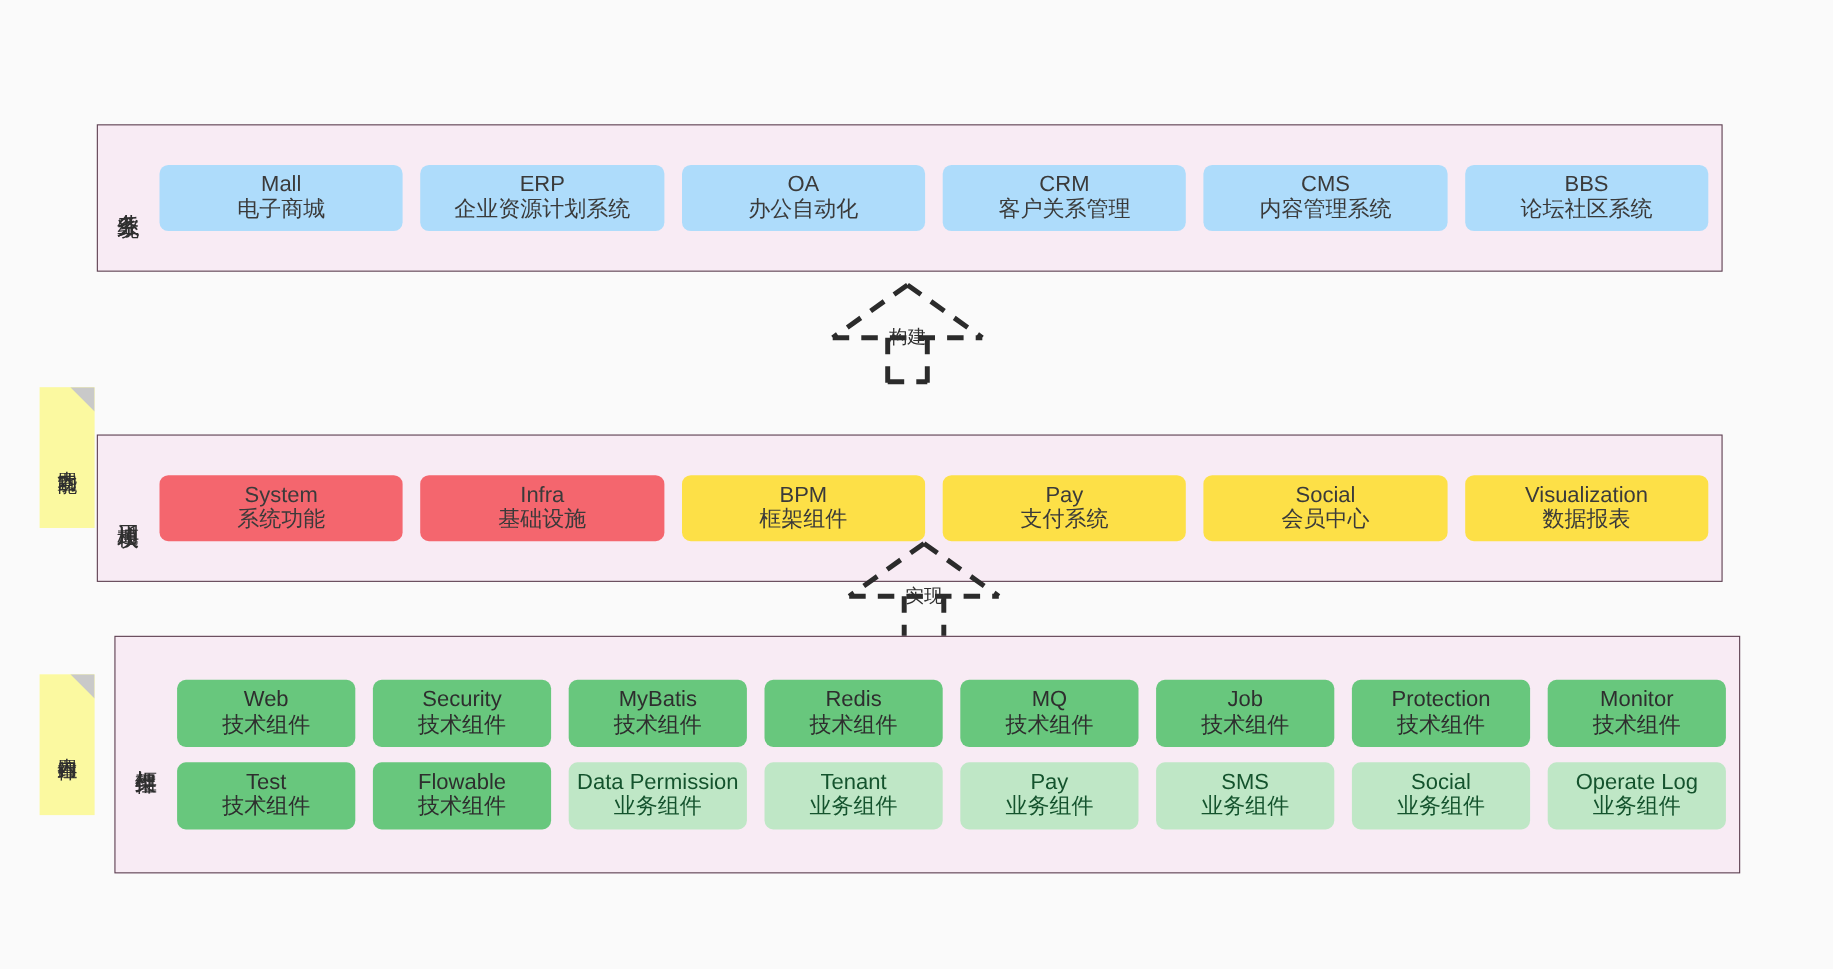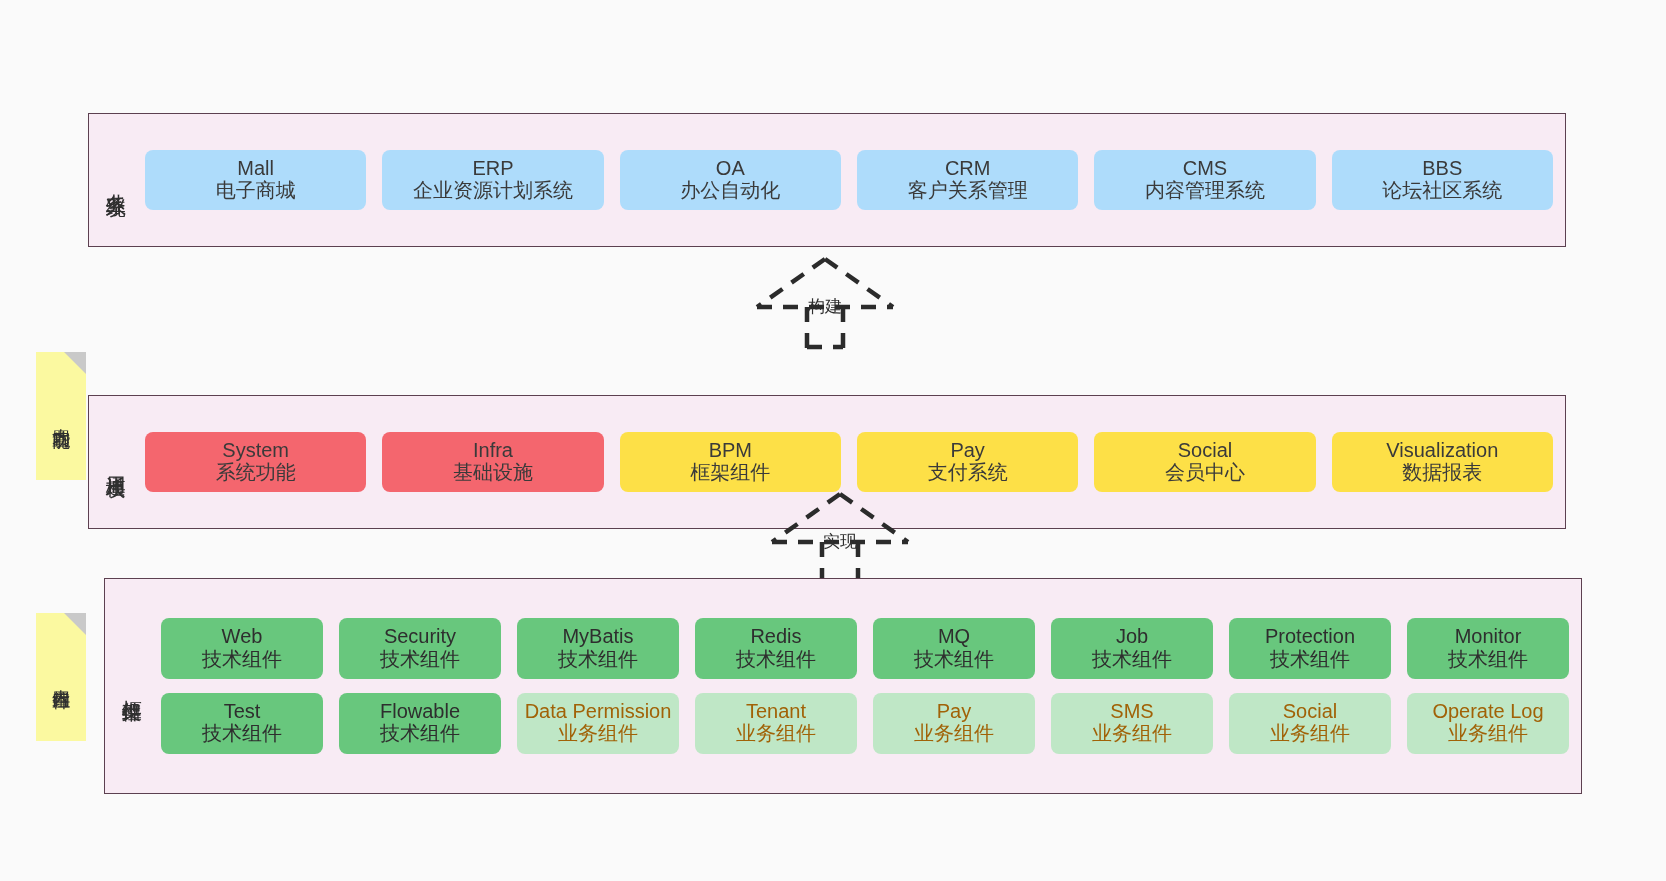--- a/index.html
+++ b/index.html
@@ -75,21 +75,21 @@
     line-height: 1.22;
     padding: 6px 4px;
   }
   .cell .t1 { font-size: 20px; }
   .cell .t2 { font-size: 20px; font-family: Liberation Mono, monospace; }
 
   .c-blue       { background: #aedcfb; color: #3a3a3a; }
   .c-red        { background: #f4666e; color: #3a3a3a; }
   .c-pink       { background: #fde047; color: #3a3a3a; }
   .c-green      { background: #68c77d; color: #2e2e2e; }
-  .c-lightgreen { background: #bfe7c6; color: #a16207; }
+  .c-lightgreen { background: #bfe7c6; color: #14532d; }
 
   
   .note {
     position: absolute;
     box-sizing: border-box;
     width: 50px;
     background: #fbf9a0;
     display: flex;
     align-items: center;
     justify-content: center;

